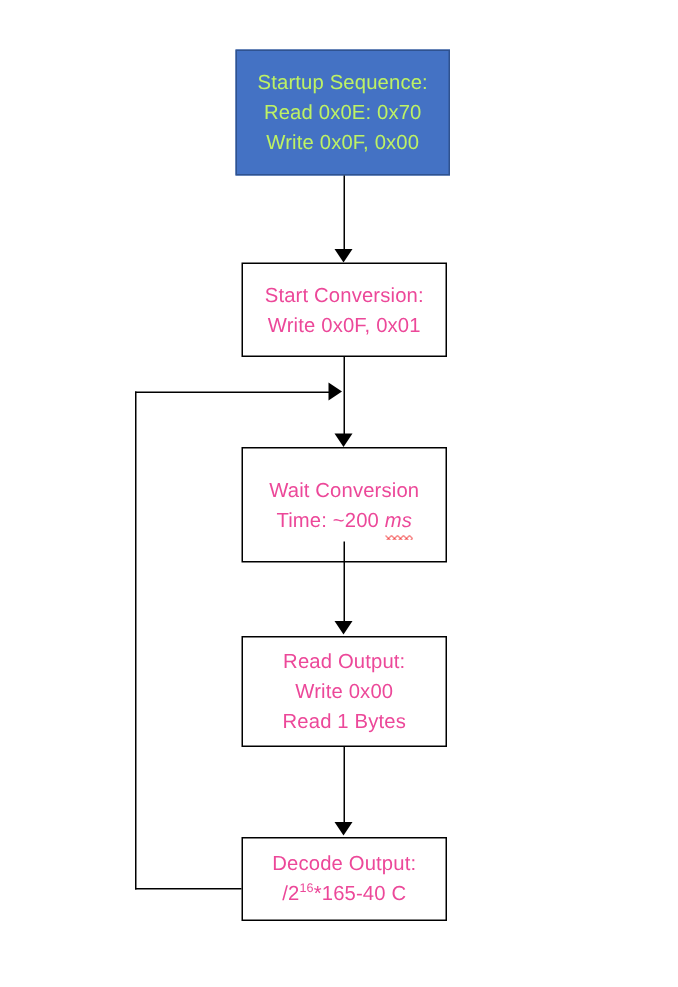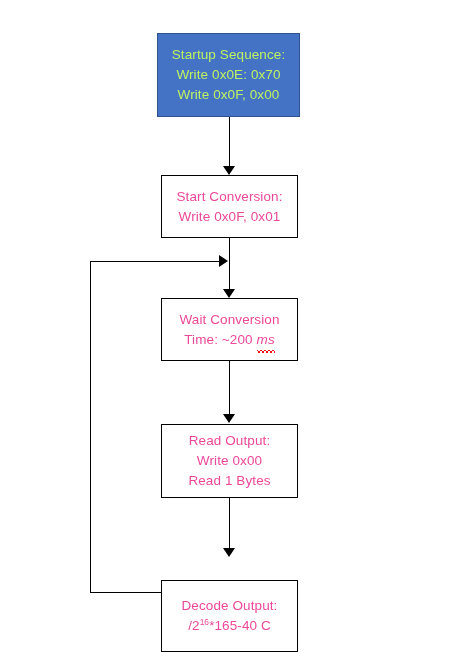--- a/index.html
+++ b/index.html
@@ -50,23 +50,23 @@
 
   .node-plain {
     background: #FFFFFF;
     border: 1.4px solid #000000;
     color: #ec4899;
   }
 
   
   #node-startup   { left: 157px; top: 33px;  width: 143px; height: 84px; }
   #node-startconv { left: 161px; top: 175px; width: 137px; height: 63px; }
-  #node-wait      { left: 161px; top: 298px; width: 137px; height: 63px; }
+  #node-wait      { left: 161px; top: 298px; width: 137px; height: 77px; }
   #node-read      { left: 161px; top: 424px; width: 137px; height: 74px; }
-  #node-decode    { left: 161px; top: 580px; width: 137px; height: 72px; text-align: right; }
+  #node-decode    { left: 161px; top: 558px; width: 137px; height: 56px; text-align: right; }
 
   
   .vline {
     position: absolute;
     width: 0;
     border-left: 1.6px solid #000000;
   }
   .hline {
     position: absolute;
     height: 0;
@@ -137,21 +137,21 @@
     line-height: 0;
   }
 </style>
 </head>
 <body>
 
 <div class="canvas">
 
   <div class="node node-start" id="node-startup">
     <span class="line">Startup Sequence:</span>
-    <span class="line">Write 0x0E: 0x70</span>
+    <span class="line">Read 0x0E: 0x70</span>
     <span class="line">Write 0x0F, 0x00</span>
   </div>
 
   <div class="vline" id="conn1-v"></div>
   <div class="arrow-down" id="conn1-a"></div>
 
   <div class="node node-plain" id="node-startconv">
     <span class="line">Start Conversion:</span>
     <span class="line">Write 0x0F, 0x01</span>
   </div>

